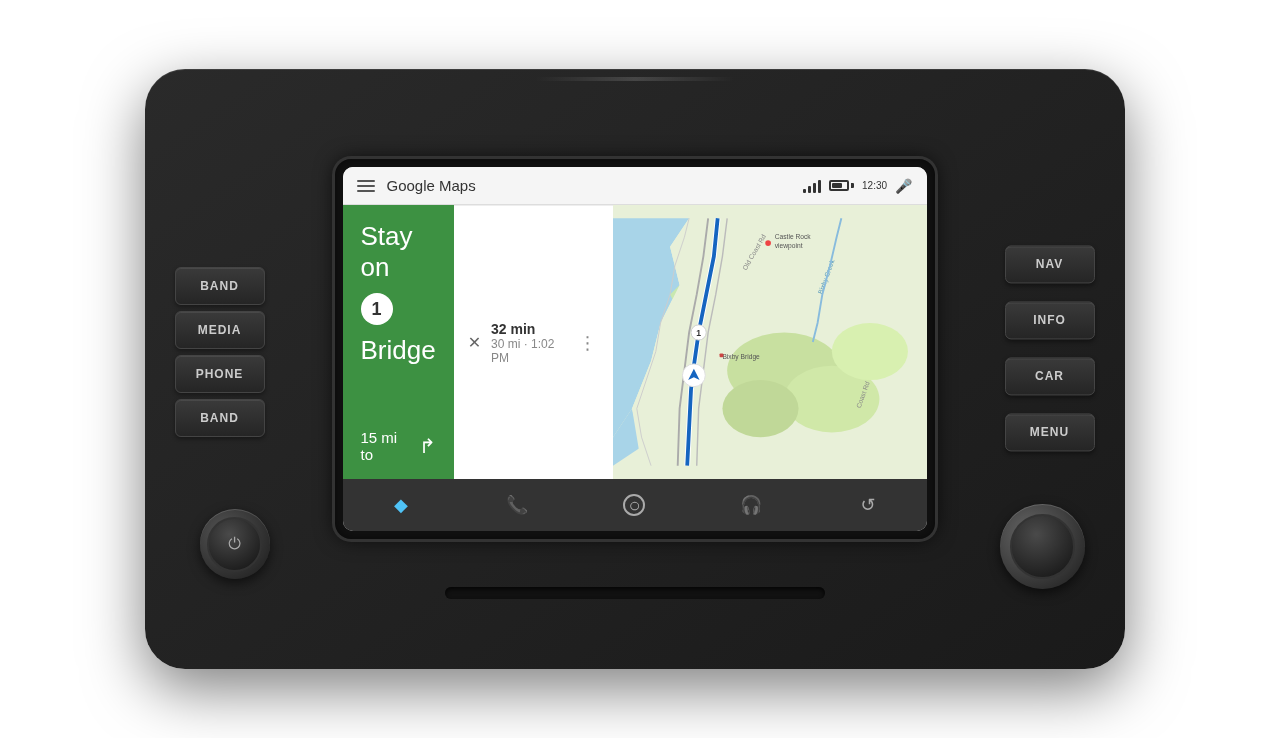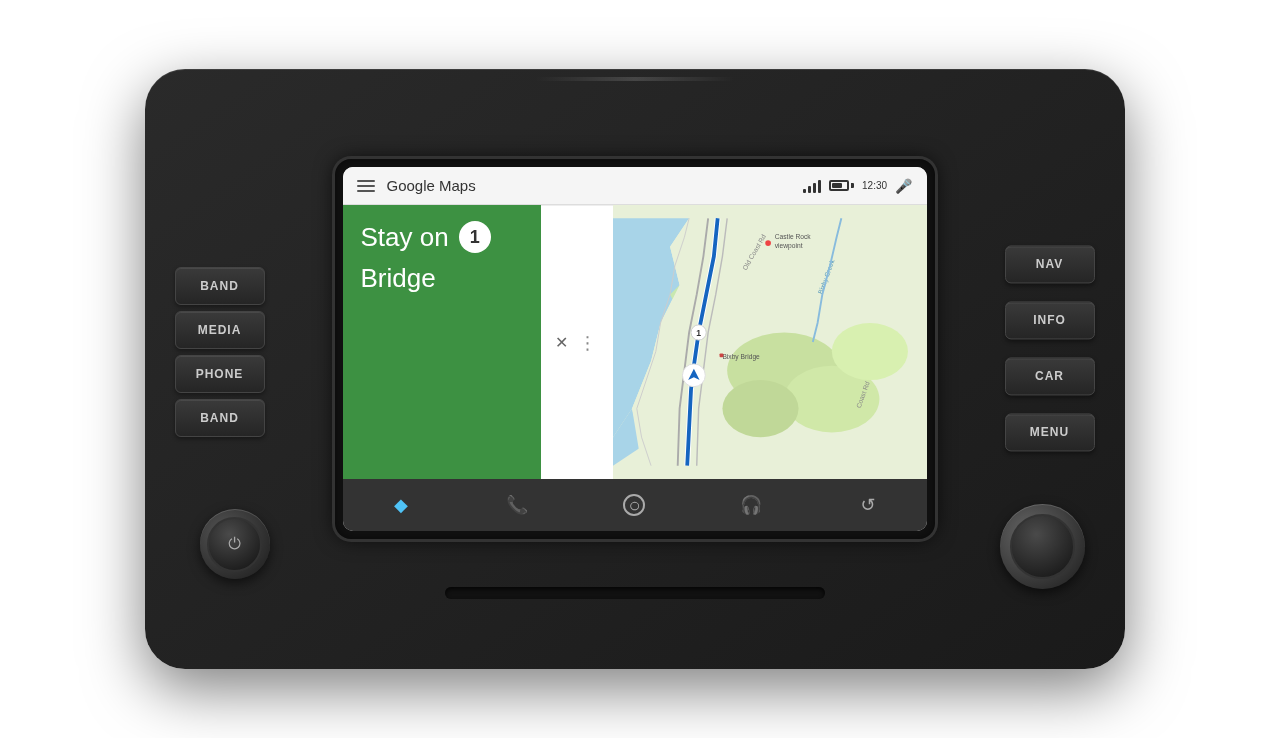--- a/index.html
+++ b/index.html
@@ -476,24 +476,32 @@
       <div class="main-content">
 
         <div class="nav-panel">
 
           <div class="direction-card">
             <div class="direction-main">
               <span class="direction-text">Stay on</span>
               <span class="route-badge">1</span>
               <span class="direction-text">Bridge</span>
             </div>
+            <div class="distance-info">
+              <span class="distance-text">15 mi to</span>
+              <span class="turn-arrow">↱</span>
+            </div>
           </div>
 
           <div class="trip-info">
             <span class="close-btn">✕</span>
+            <div class="trip-details">
+              <div class="trip-time">32 min</div>
+              <div class="trip-distance">30 mi · 1:02 PM</div>
+            </div>
             <span class="more-btn">⋮</span>
           </div>
 
         </div>
 
         <div class="map-area">
           <svg class="map-svg" viewBox="0 0 330 260" xmlns="http://www.w3.org/2000/svg">
 
             <rect width="330" height="260" fill="#e8f0d8"></rect>
 

